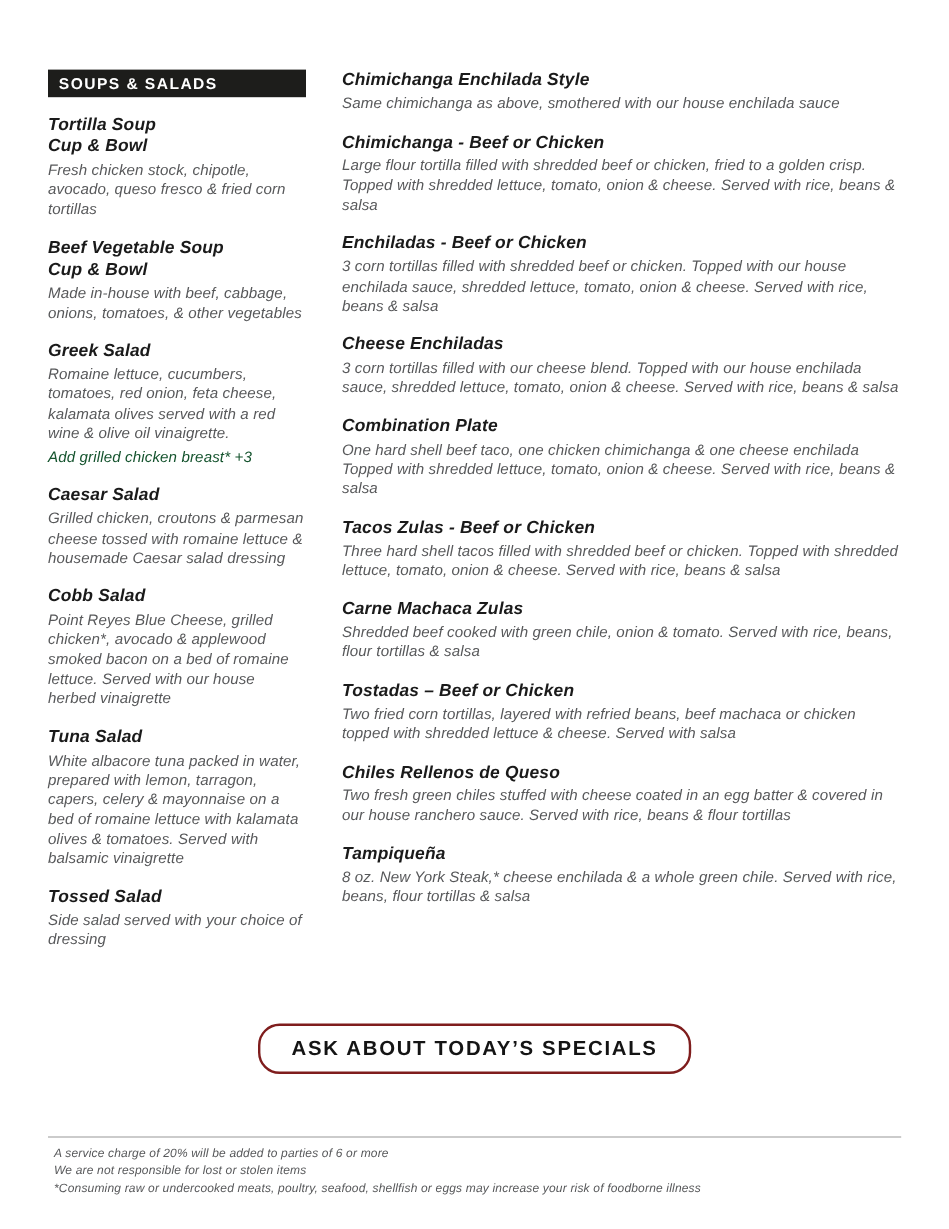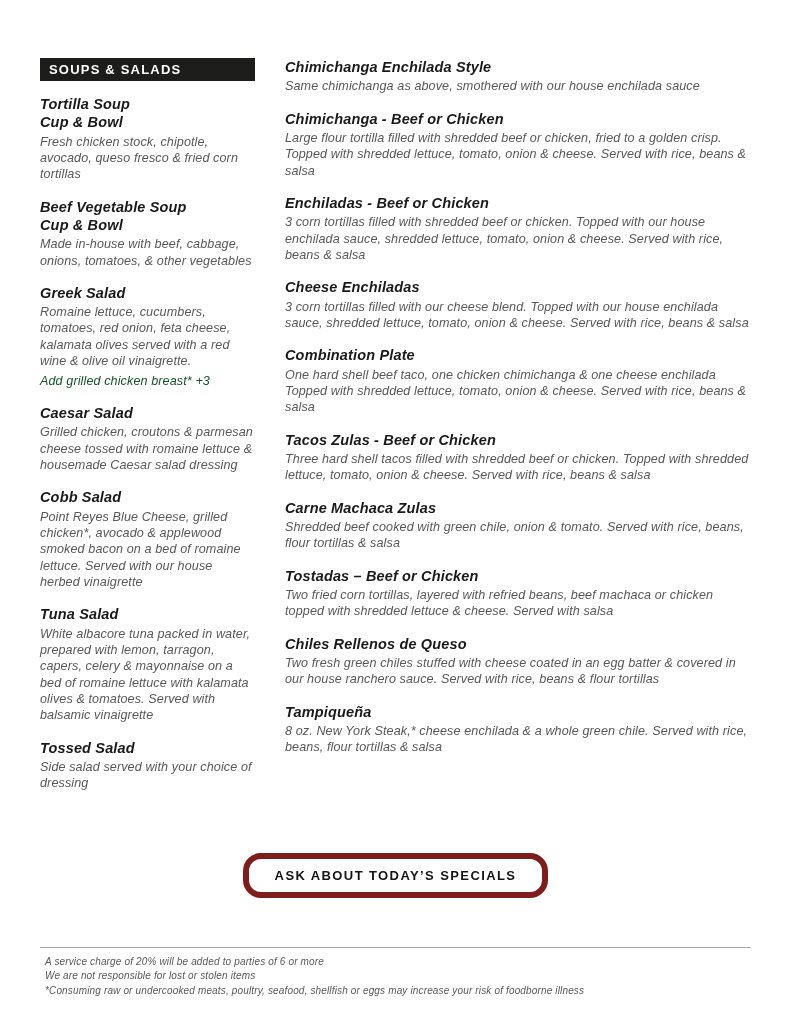--- a/index.html
+++ b/index.html
@@ -66,24 +66,24 @@
   }
 
   .specials-wrap {
     text-align: center;
     margin-top: 46px;
   }
   .specials-btn {
     font-family: "Liberation Sans", sans-serif;
     background: #ffffff;
     color: #141414;
-    border: 6px solid #7f1d1d;
+    border: 2px solid #7f1d1d;
     border-radius: 18px;
     padding: 9px 26px 9px 26px;
-    font-size: 13px;
+    font-size: 17px;
     font-weight: 700;
     letter-spacing: 1.4px;
     cursor: pointer;
     white-space: nowrap;
   }
 
   .footer { margin-top: auto; padding-top: 30px; }
   .footer-rule {
     border: none;
     border-top: 1px solid #aaaaaa;

